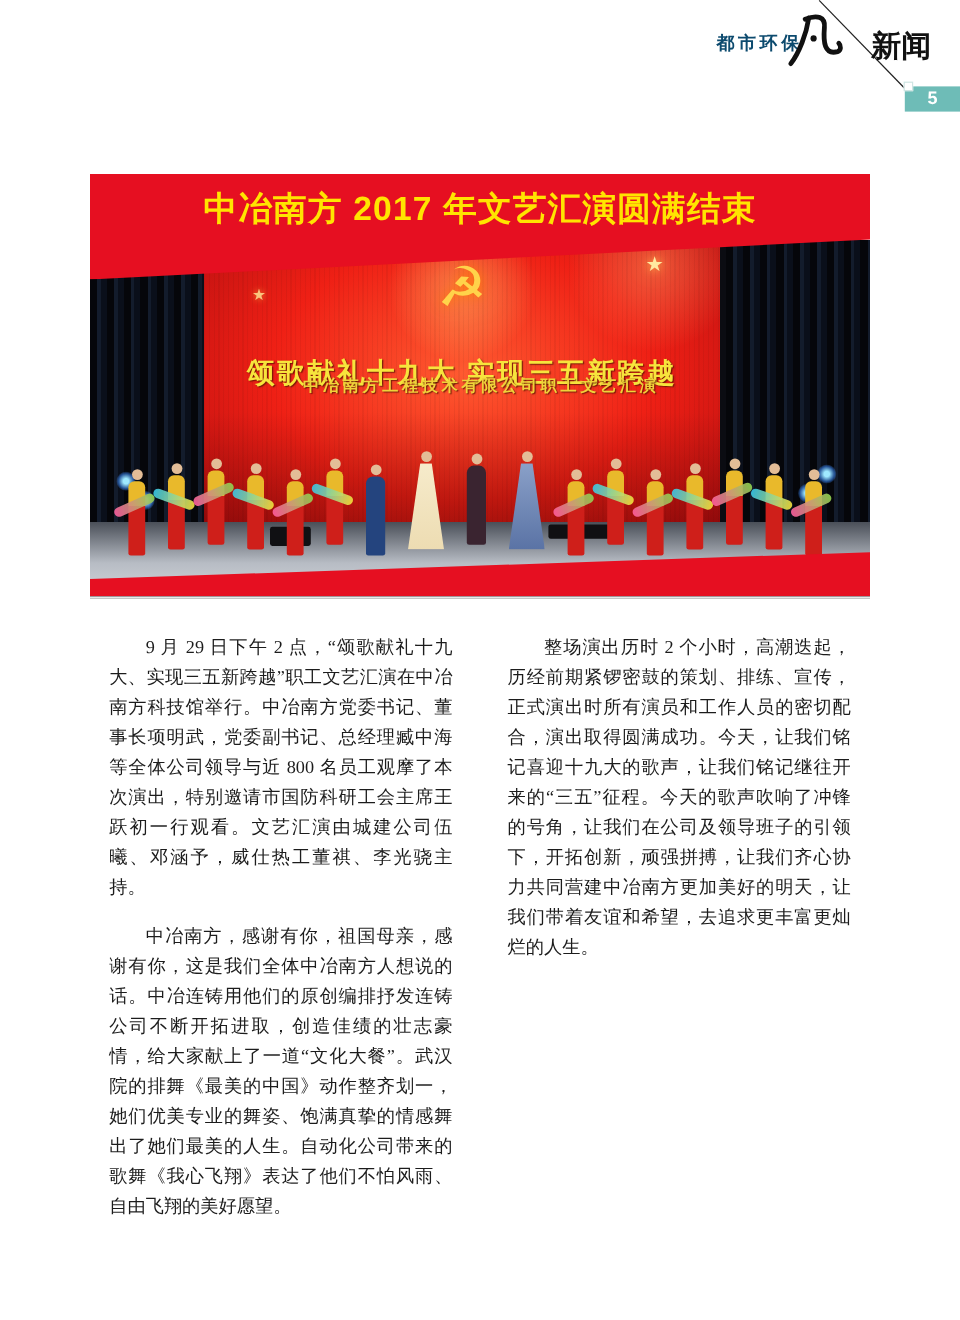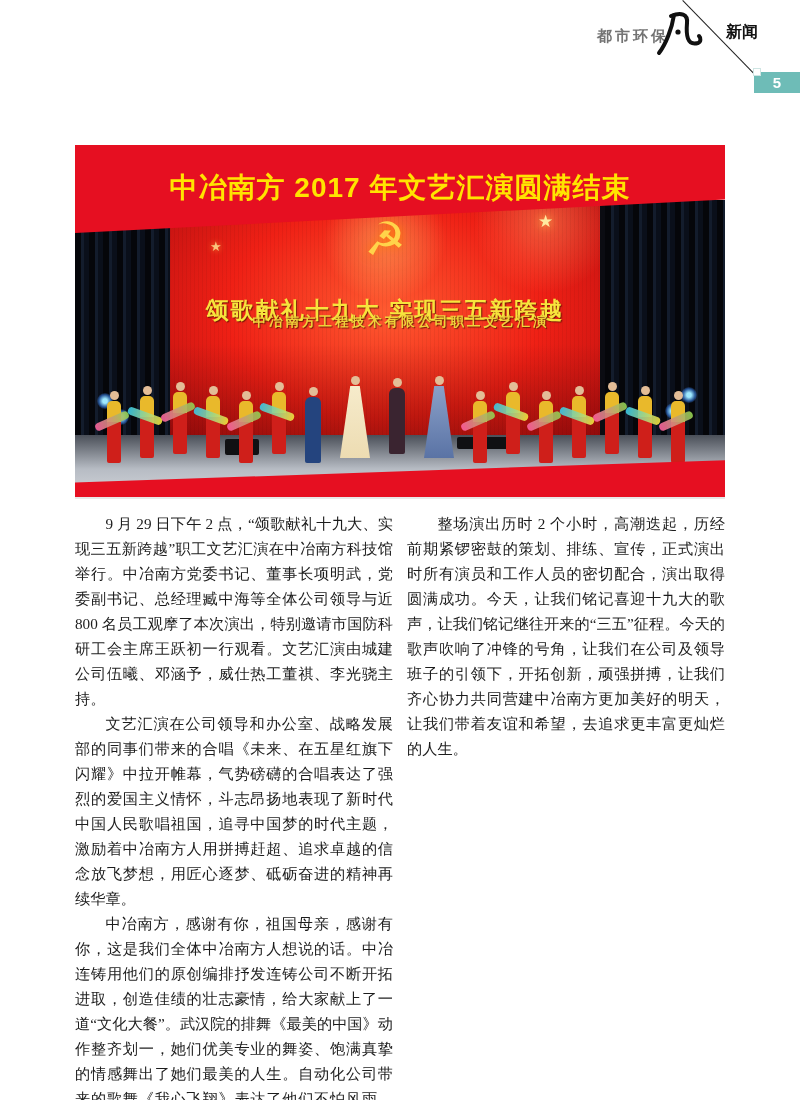--- a/index.html
+++ b/index.html
@@ -1,37 +1,37 @@
 <!DOCTYPE html>
 <html><head>
 <meta charset="utf-8">
 <style>
   html,body{margin:0;padding:0;background:#ffffff;}
   .page{position:relative;width:800px;height:1100px;background:#fff;overflow:hidden;
         font-family:"Liberation Serif","DejaVu Serif",serif;color:#1c1c1c;}
 
   
   .brand{position:absolute;left:597px;top:27px;font-family:"Liberation Sans",sans-serif;
-         font-size:15px;letter-spacing:3px;color:#737373;font-weight:bold;}
+         font-size:15px;letter-spacing:3px;color:#0c4a6e;font-weight:bold;}
   .brand-mark{position:absolute;left:655px;top:8px;width:48px;height:52px;}
   .section-label{position:absolute;left:726px;top:22px;font-family:Liberation Serif, serif;
-         font-size:16px;font-weight:bold;color:#111;}
+         font-size:25px;font-weight:bold;color:#111;}
   .diag-line{position:absolute;left:683px;top:0;width:103px;height:0;
          border-top:1.6px solid #222;transform:rotate(45.8deg);transform-origin:0 0;}
   .page-tab{position:absolute;left:754px;top:72px;width:46px;height:21px;background:#6ebcb7;
          color:#fff;font-family:"Liberation Sans",sans-serif;font-weight:bold;font-size:15px;
          text-align:center;line-height:21px;}
   .page-tab .notch{position:absolute;left:-1px;top:-4px;width:6px;height:6px;background:#fff;border:1px solid #cfe5e3;}
 
   
   .article{position:absolute;left:75px;top:145px;width:650px;}
 
   .banner{position:absolute;left:0;top:0;width:650px;height:88px;background:#e60f21;z-index:3;
           clip-path:polygon(0 0,100% 0,100% 62%,0 100%);}
-  .banner-title{padding-top:24px;text-align:center;font-family:"Liberation Sans",sans-serif;
+  .banner-title{padding-top:10px;text-align:center;font-family:"Liberation Sans",sans-serif;
           font-weight:bold;font-size:28px;color:#ffe400;letter-spacing:1px;}
 
   .photo{position:absolute;left:0;top:55px;width:650px;height:297px;background:#0b0c12;z-index:2;
          overflow:hidden;border-bottom:2px solid #e8e8e8;}
   .curtain{position:absolute;top:0;bottom:40px;width:120px;
          background:repeating-linear-gradient(90deg,#05060a 0 6px,#131c2c 6px 9px,#0a0f1a 9px 14px);}
   .curtain.left{left:0;width:95px;}
   .curtain.right{right:0;}
   .screen{position:absolute;left:95px;top:5px;width:430px;height:252px;
          background:
@@ -80,21 +80,21 @@
   .host .body{width:16px;height:66px;border-radius:6px 6px 2px 2px;}
   .host.blue .body{background:#24447e;}
   .host.dark .body{background:#3a2430;}
   .gown .body{width:30px;height:72px;clip-path:polygon(34% 0,66% 0,100% 100%,0 100%);}
   .gown.cream .body{background:linear-gradient(#f6ebcb,#eddcb2);}
   .gown.blue .body{background:linear-gradient(#8aa0c8,#5a73a5);}
 
   
   .columns{position:absolute;left:0;top:366px;width:650px;display:flex;gap:14px;}
   .col{width:318px;font-size:15.2px;line-height:25px;text-align:justify;color:#1c1c1c;}
-  .col p{margin:0;text-indent:2em;}
+  .col p{margin:16px;text-indent:2em;}
   .col p.no-indent{text-indent:0;}
 </style>
 </head>
 <body>
 
 <div class="page">
 
   <div class="brand">都市环保</div>
   <span class="brand-mark">
     <svg viewBox="0 0 48 52" width="48" height="52">
@@ -204,21 +204,20 @@
             <div class="body"></div>
           </div>
       </div>
 
       <div class="wedge"></div>
     </div>
 
     <div class="columns">
       <div class="col">
         <p>9 月 29 日下午 2 点，“颂歌献礼十九大、实现三五新跨越”职工文艺汇演在中冶南方科技馆举行。中冶南方党委书记、董事长项明武，党委副书记、总经理臧中海等全体公司领导与近 800 名员工观摩了本次演出，特别邀请市国防科研工会主席王跃初一行观看。文艺汇演由城建公司伍曦、邓涵予，威仕热工董祺、李光骁主持。</p>
-        <p>文艺汇演在公司领导和办公室、战略发展部的同事们带来的合唱《未来、在五星红旗下闪耀》中拉开帷幕，气势磅礴的合唱表达了强烈的爱国主义情怀，斗志昂扬地表现了新时代中国人民歌唱祖国，追寻中国梦的时代主题，激励着中冶南方人用拼搏赶超、追求卓越的信念放飞梦想，用匠心逐梦、砥砺奋进的精神再续华章。</p>
         <p>中冶南方，感谢有你，祖国母亲，感谢有你，这是我们全体中冶南方人想说的话。中冶连铸用他们的原创编排抒发连铸公司不断开拓进取，创造佳绩的壮志豪情，给大家献上了一道“文化大餐”。武汉院的排舞《最美的中国》动作整齐划一，她们优美专业的舞姿、饱满真挚的情感舞出了她们最美的人生。自动化公司带来的歌舞《我心飞翔》表达了他们不怕风雨、自由飞翔的美好愿望。</p>
 
       </div>
       <div class="col">
         <p>整场演出历时 2 个小时，高潮迭起，历经前期紧锣密鼓的策划、排练、宣传，正式演出时所有演员和工作人员的密切配合，演出取得圆满成功。今天，让我们铭记喜迎十九大的歌声，让我们铭记继往开来的“三五”征程。今天的歌声吹响了冲锋的号角，让我们在公司及领导班子的引领下，开拓创新，顽强拼搏，让我们齐心协力共同营建中冶南方更加美好的明天，让我们带着友谊和希望，去追求更丰富更灿烂的人生。</p>
 
       </div>
     </div>
 
   </div>

